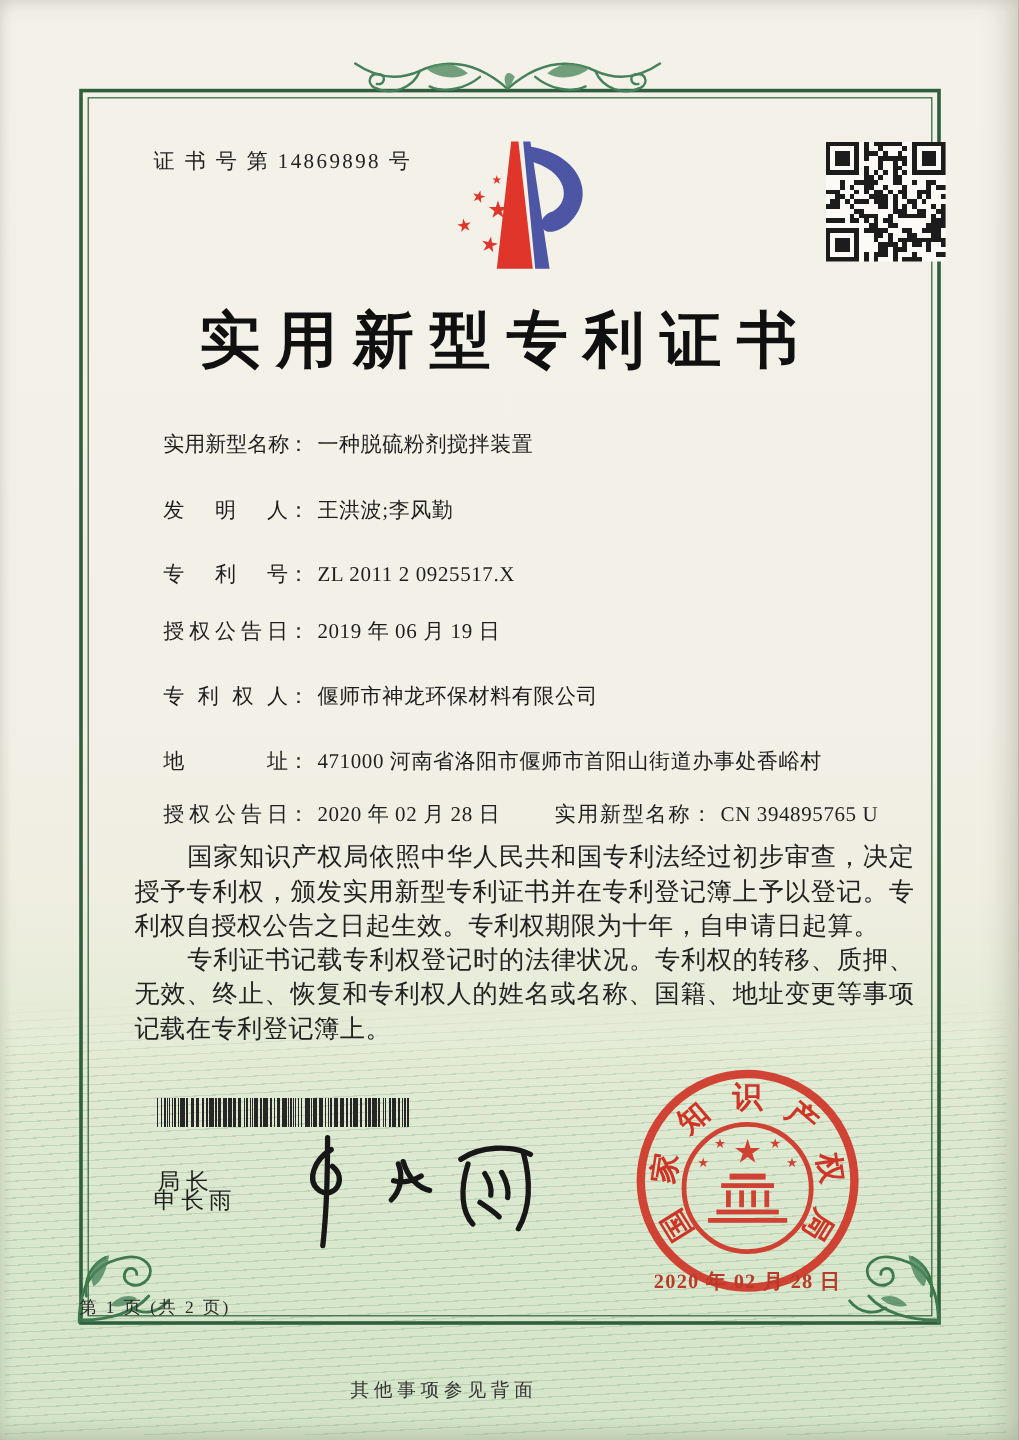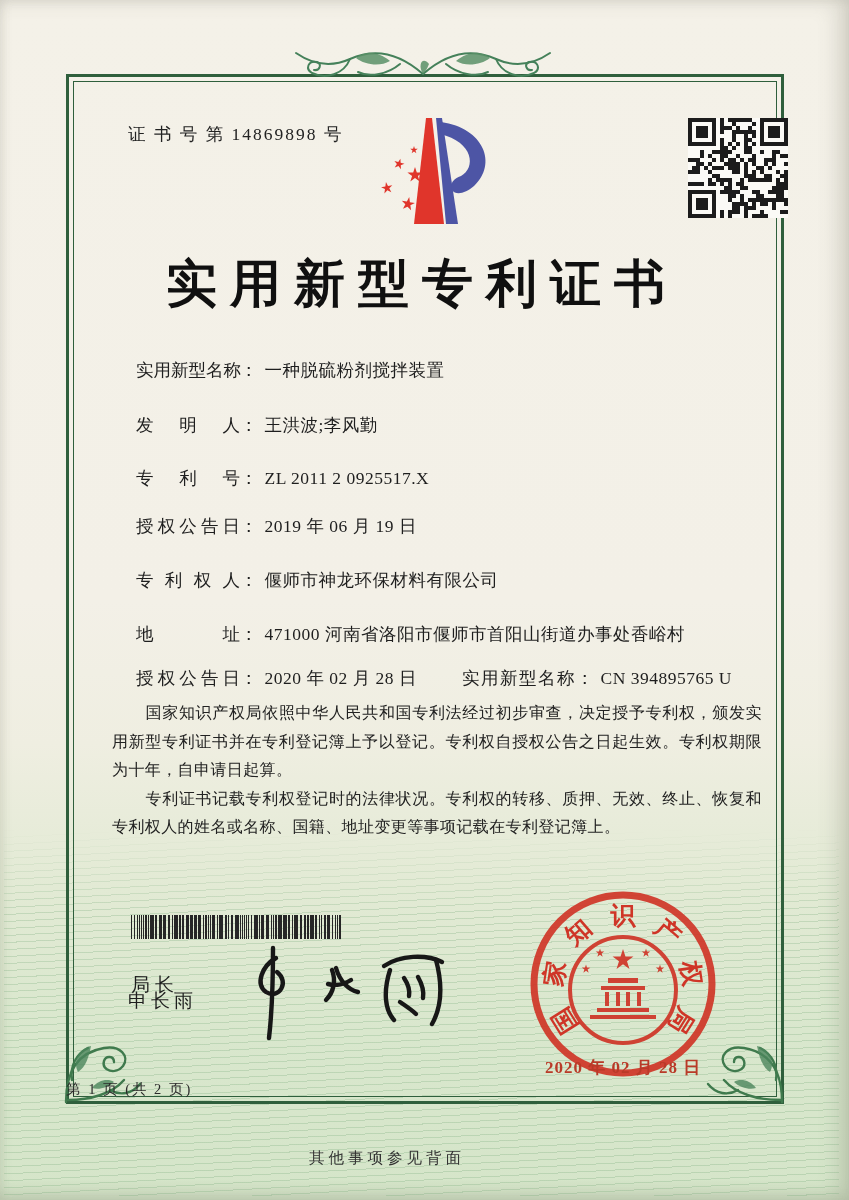--- a/index.html
+++ b/index.html
@@ -21,32 +21,32 @@
   .logo{position:absolute;left:362px;top:112px;width:140px;height:120px;}
   .qr{position:absolute;left:688px;top:118px;width:100px;height:100px;}
   .title{position:absolute;left:66px;top:250px;width:712px;text-align:center;
     font-size:51px;font-weight:bold;letter-spacing:13px;color:#101010;}
   .field-row{position:absolute;left:136px;width:630px;font-size:17.5px;white-space:nowrap;}
   .f-label{display:inline-block;width:104px;text-align:justify;text-align-last:justify;vertical-align:top;}
   .f-colon{display:inline-block;}
   .f-value{margin-left:7px;letter-spacing:.5px;}
   .second-pair{position:absolute;left:326px;top:0;}
   .second-pair .f-label2{letter-spacing:1.5px;}
-  .paragraphs{position:absolute;left:112px;top:700px;width:650px;font-size:16px;line-height:28.5px;
-    text-align:justify;letter-spacing:.4px;color:#222;font-family:Liberation Mono, monospace;}
+  .paragraphs{position:absolute;left:112px;top:700px;width:650px;font-size:21px;line-height:28.5px;
+    text-align:justify;letter-spacing:.4px;color:#222;}
   .paragraphs p{margin:0;text-indent:2.1em;}
   .barcode{position:absolute;left:130px;top:914px;width:216px;height:26px;}
   .signer-title{position:absolute;left:131px;top:972px;font-size:19px;letter-spacing:5px;}
   .signer-name{position:absolute;left:128px;top:988px;font-size:19px;letter-spacing:4px;}
   .signature{position:absolute;left:222px;top:942px;width:260px;height:105px;}
   .seal{position:absolute;left:527px;top:888px;width:192px;height:192px;}
   .seal-date{position:absolute;left:512px;top:1056px;width:222px;text-align:center;
     font-size:17px;letter-spacing:1px;color:#b93a28;font-weight:bold;z-index:5;}
   .page-num{position:absolute;left:66px;top:1080px;width:712px;font-size:14.5px;letter-spacing:2px;color:#2a2a2a;}
-  .back-note{position:absolute;left:0;top:1148px;width:740px;text-align:center;font-size:15.5px;letter-spacing:4px;color:#333;padding-left:17px;}
+  .back-note{position:absolute;left:0;top:1148px;width:740px;text-align:center;font-size:15.5px;letter-spacing:4px;color:#333;}
   .flourish-top{position:absolute;left:288px;top:34px;width:270px;height:62px;}
   .corner{position:absolute;width:96px;height:96px;}
   .corner.bl{left:58px;top:1010px;}
   .corner.br{left:694px;top:1010px;transform:scaleX(-1);}
 </style>
 </head>
 <body>
 
 <div class="page">
 

